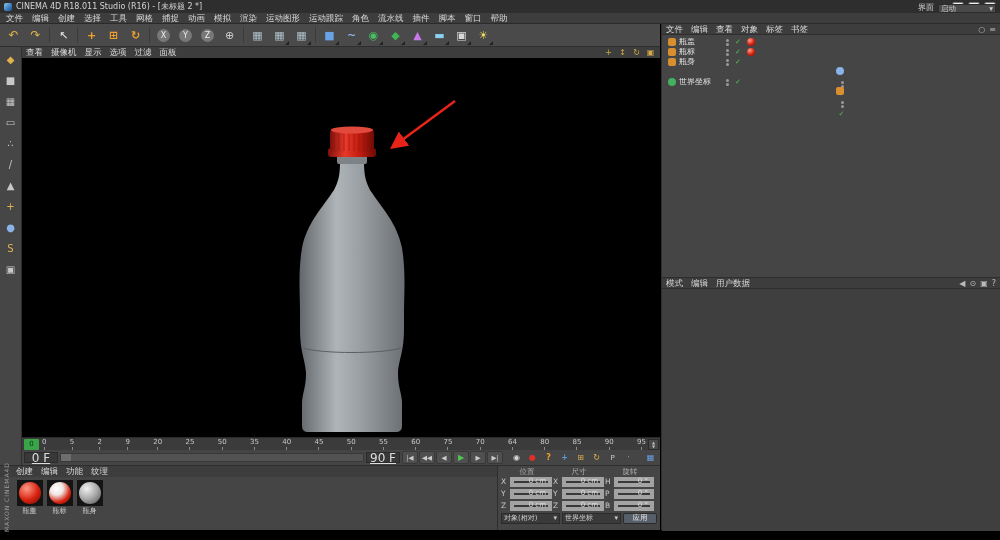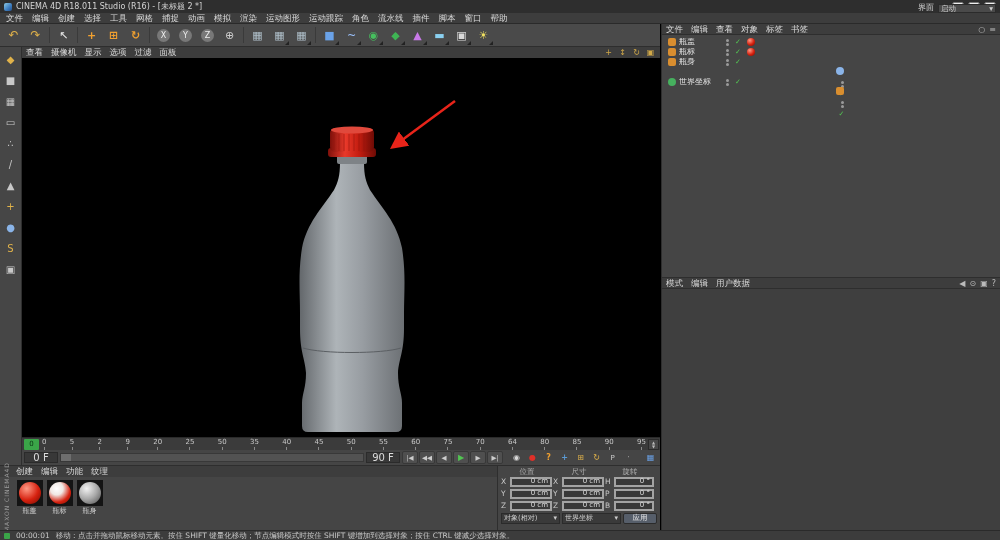--- a/index.html
+++ b/index.html
@@ -55,21 +55,21 @@
   
   #ruler{position:absolute;left:22px;top:437px;width:638px;height:13px;background:#3b3b3b;border-top:1px solid #2a2a2a;}
   #ticks{display:flex;justify-content:space-between;padding:1px 14px 0 20px;font-size:7px;color:#c8c8c8;}
   .tick{display:flex;flex-direction:column;align-items:center;gap:1px;}
   .tick::after{content:"";width:1px;height:3px;background:#8a8a8a;}
   #frame-marker{position:absolute;left:2px;top:1px;width:15px;height:11px;background:#3aa548;border-radius:1px;color:#0b3314;font-size:7px;display:flex;align-items:center;justify-content:center;}
   #ruler-spin{position:absolute;right:1px;top:1px;width:11px;height:11px;background:#484848;border:1px solid #2b2b2b;display:flex;flex-direction:column;align-items:center;justify-content:center;font-size:4px;color:#bbb;}
 
   
   #transport{position:absolute;left:22px;top:450px;width:638px;height:15px;background:#454545;display:flex;align-items:center;gap:2px;padding:0 2px;}
-  .f-field{width:34px;height:11px;background:#383838;border:1px solid #2b2b2b;color:#ddd;font-size:10px;display:flex;align-items:center;justify-content:center;}
+  .f-field{width:34px;height:11px;background:#383838;border:1px solid #2b2b2b;color:#ddd;font-size:12px;display:flex;align-items:center;justify-content:center;text-decoration:underline;}
   #scrub-track{flex:1;height:9px;background:#525252;border:1px solid #383838;position:relative;}
   #scrub-thumb{position:absolute;left:0;top:0;width:10px;height:100%;background:#6e6e6e;}
   .pbtn{width:16px;height:13px;background:#4f4f4f;border:1px solid #383838;border-radius:2px;color:#ccc;font-size:6.5px;display:flex;align-items:center;justify-content:center;}
   .pbtn[data-kind="play"]{color:#52c552;font-size:8px;}
   .kbtn{width:15px;height:13px;background:transparent;border:none;font-size:8px;display:flex;align-items:center;justify-content:center;color:#ccc;}
   .kbtn[data-kind="rec"]{color:#d8d8d8;}
   .kbtn[data-kind="autokey"]{color:#e03028;}
   .kbtn[data-kind="q"]{color:#f0a030;font-weight:bold;}
   .kbtn[data-kind="pos"]{color:#5b9bd5;font-weight:bold;}
   .kbtn[data-kind="scl"]{color:#e0b24a;}
@@ -89,21 +89,21 @@
   .mat[data-mtype="red-label"] .ball{background:radial-gradient(circle at 35% 30%,#ffffff,#f0e8e4 30%,#d6210f 65%,#6e0b02);}
   .mat[data-mtype="glass"] .ball{background:radial-gradient(circle at 35% 30%,#f2f2f2,#a8a8a8 50%,#4a4a4a);}
   .mat .mlabel{font-size:7px;color:#ccc;margin-top:2px;white-space:nowrap;}
   #maxon-logo{position:absolute;left:0;top:465px;width:14px;height:65px;display:flex;align-items:center;justify-content:center;}
   #maxon-logo span{writing-mode:vertical-rl;transform:rotate(180deg);font-size:6px;color:#9a9a9a;letter-spacing:1px;white-space:nowrap;}
 
   
   #coords{position:absolute;left:497px;top:465px;width:163px;height:65px;background:#454545;border-left:1px solid #2e2e2e;border-top:1px solid #2e2e2e;padding:2px 3px;font-size:7.5px;color:#c8c8c8;}
   .c-head{display:grid;grid-template-columns:52px 52px 50px;text-align:center;margin-bottom:1px;color:#b0b0b0;}
   .c-row{display:grid;grid-template-columns:8px 42px 8px 42px 8px 40px;gap:1px;align-items:center;margin-bottom:2px;}
-  .c-field{height:10px;background:#383838;border:2px solid #a3a3a3;color:#ddd;font-size:7px;display:flex;align-items:center;justify-content:flex-end;padding:0 2px;}
+  .c-field{height:10px;background:#383838;border:4px solid #a3a3a3;color:#ddd;font-size:7px;display:flex;align-items:center;justify-content:flex-end;padding:0 2px;}
   .c-bottom{display:flex;gap:2px;margin-top:1px;}
   .c-sel{flex:1;height:11px;background:#3a3a3a;border:1px solid #2b2b2b;color:#ccc;font-size:7px;display:flex;align-items:center;justify-content:space-between;padding:0 2px;}
   .c-apply{width:34px;height:11px;background:#565e6a;border:1px solid #2b2b2b;color:#e5e5e5;font-size:7.5px;display:flex;align-items:center;justify-content:center;border-radius:2px;}
 
   
   #rightcol{position:absolute;left:661px;top:24px;width:339px;height:506px;background:#454545;border-left:1px solid #2e2e2e;}
   .pmenu{height:11px;background:#3d3d3d;display:flex;align-items:center;gap:8px;padding:0 4px;font-size:8.5px;color:#d8d8d8;border-bottom:1px solid #2e2e2e;}
   .pmenu .pright{margin-left:auto;display:flex;gap:4px;}
   .picon{font-size:8px;color:#bbb;background:none;border:none;}
   #om-body{height:242px;overflow:hidden;padding-top:2px;}
@@ -699,19 +699,14 @@
         <button class="picon"><span>◀</span></button>
             <button class="picon"><span>⊙</span></button>
             <button class="picon"><span>▣</span></button>
             <button class="picon"><span>?</span></button>
           </span>
       </div>
       <div id="am-body"></div>
     </div>
   </div>
 
-  <div id="statusbar">
-    <span class="st-ico"></span>
-    <span>00:00:01</span>
-    <span>移动 : 点击并拖动鼠标移动元素。按住 SHIFT 键量化移动；节点编辑模式时按住 SHIFT 键增加到选择对象；按住 CTRL 键减少选择对象。</span>
-  </div>
 
 </div>
 
 </body></html>

